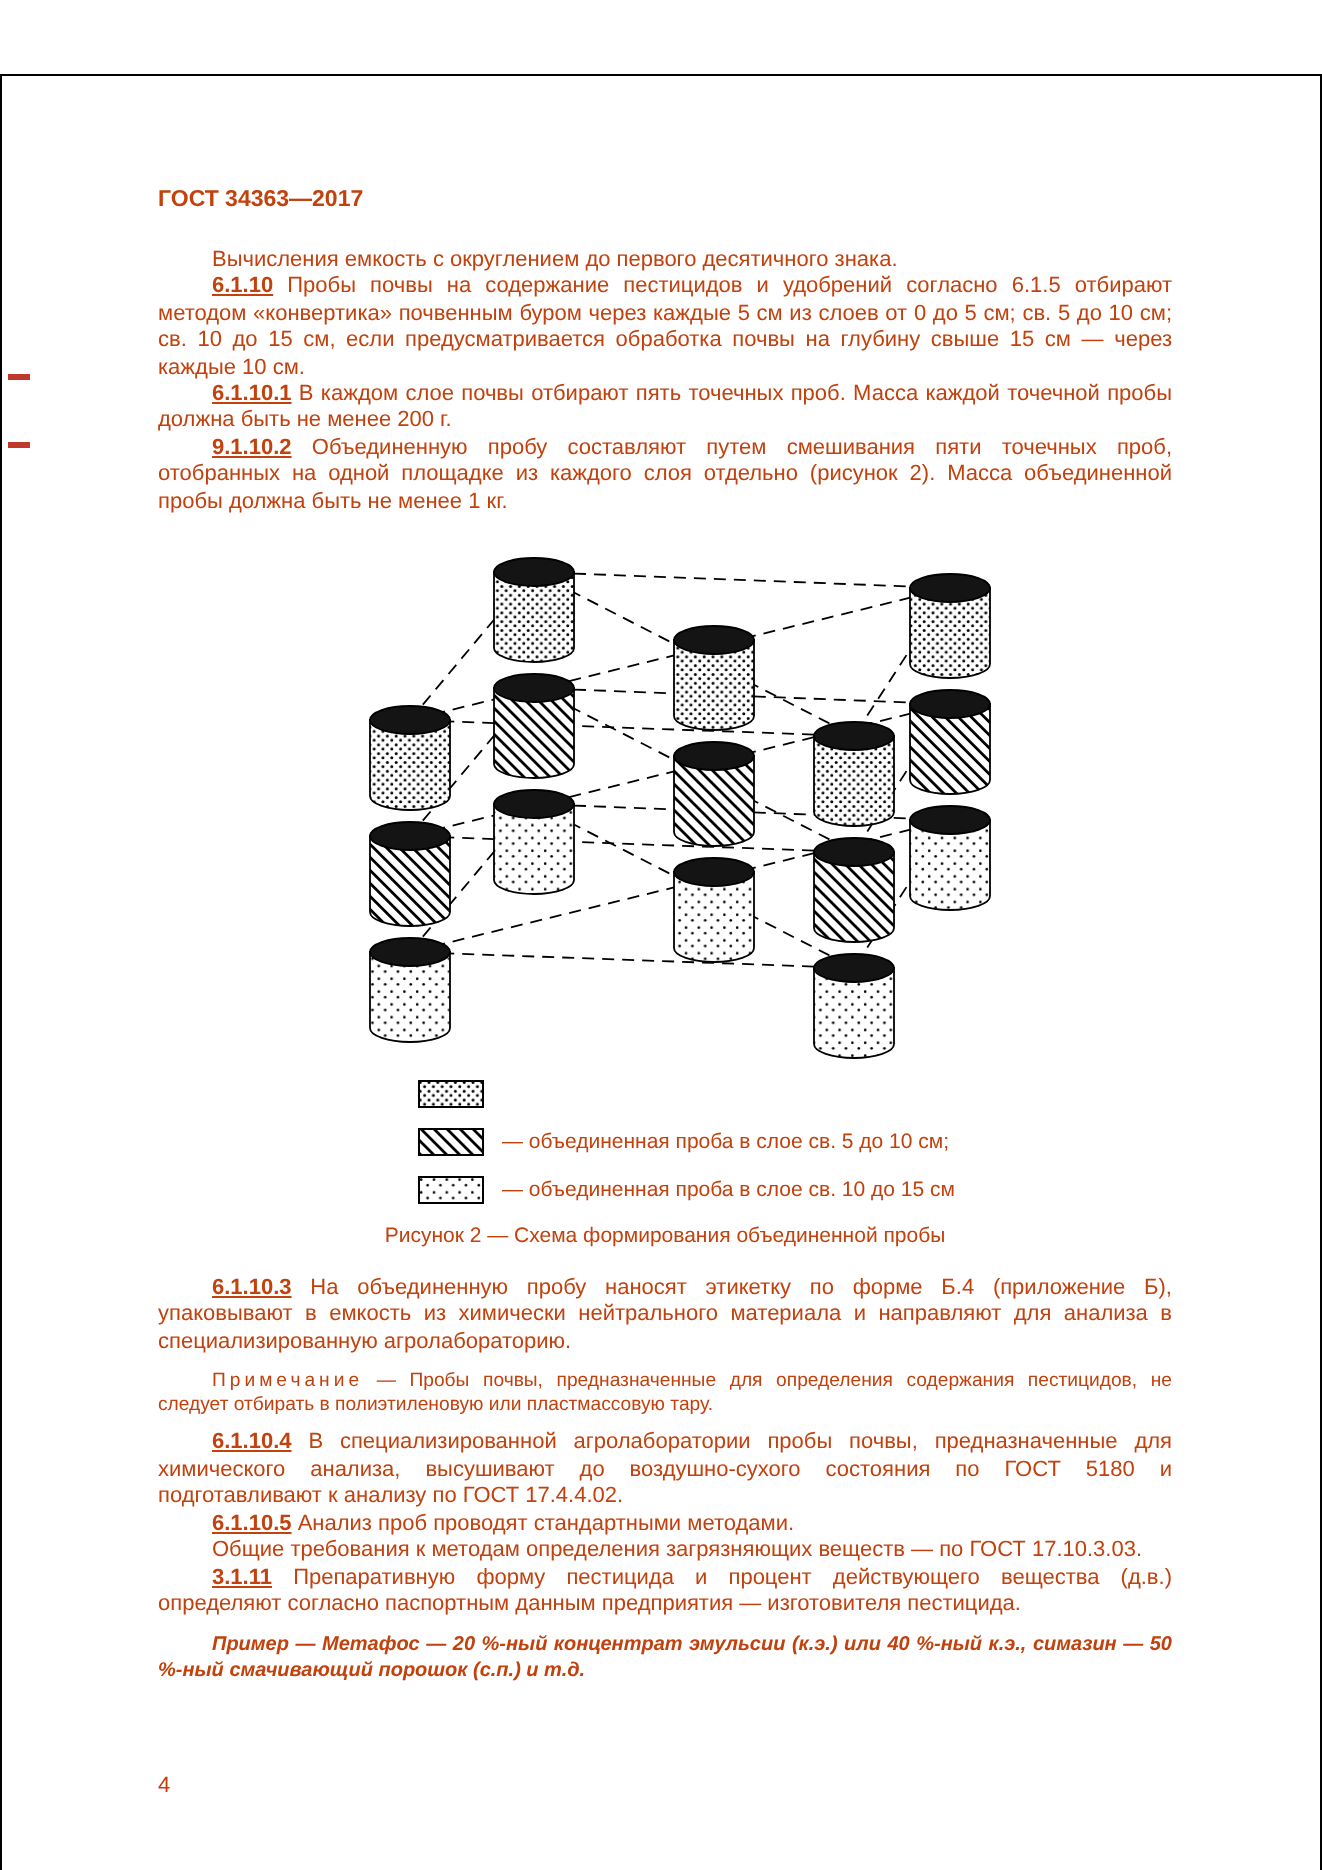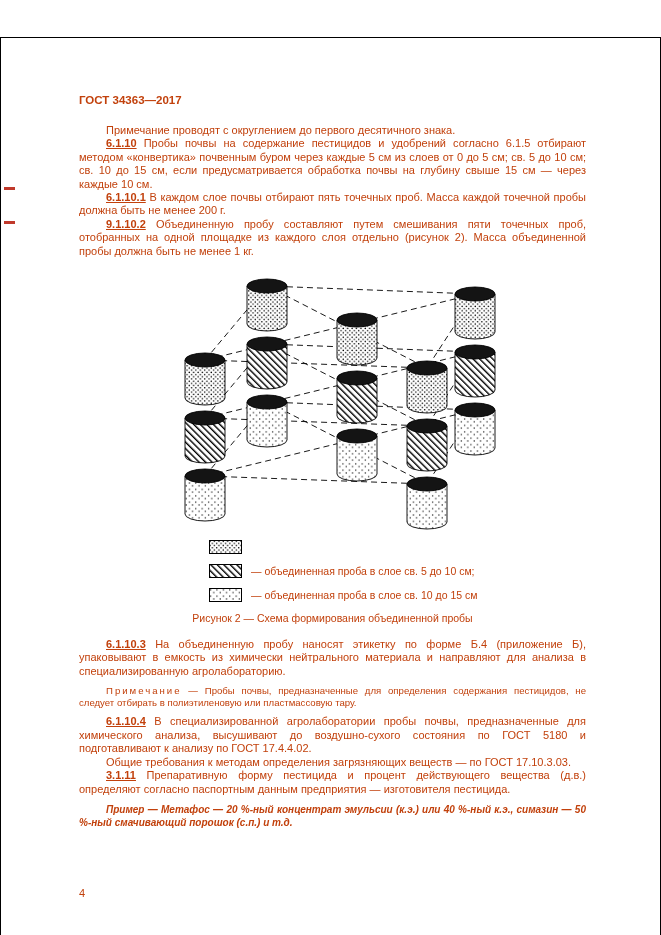--- a/index.html
+++ b/index.html
@@ -90,21 +90,21 @@
 
 <div class="page">
 
   <div class="margin-mark mark-1" style="background: rgb(192, 57, 43);"></div>
   <div class="margin-mark mark-2" style="background: rgb(192, 57, 43);"></div>
 
   <div class="content">
 
     <div class="doc-header">ГОСТ 34363—2017</div>
 
-    <p class="para"><span>Примечание проводят с округлением до первого десятичного знака.</span></p>
+    <p class="para"><span>Вычисления емкость с округлением до первого десятичного знака.</span></p>
 
     <p class="para"><span class="pnum">6.1.10</span> <span>Пробы почвы на содержание пестицидов и удобрений согласно 6.1.5 отбирают методом «конвертика» почвенным буром через каждые 5 см из слоев от 0 до 5 см; св. 5 до 10 см; св. 10 до 15 см, если предусматривается обработка почвы на глубину свыше 15 см — через каждые 10 см.</span></p>
 
     <p class="para"><span class="pnum">6.1.10.1</span> <span>В каждом слое почвы отбирают пять точечных проб. Масса каждой точечной пробы должна быть не менее 200 г.</span></p>
 
     <p class="para"><span class="pnum">9.1.10.2</span> <span>Объединенную пробу составляют путем смешивания пяти точечных проб, отобранных на одной площадке из каждого слоя отдельно (рисунок 2). Масса объединенной пробы должна быть не менее 1 кг.</span></p>
 
     <div class="figure-block">
       <div id="fig-canvas" class="fig-canvas"><svg viewBox="0 0 345 262" width="345" height="262" role="img">
             <defs>
@@ -215,20 +215,21 @@
 
       <div class="caption">Рисунок 2 — Схема формирования объединенной пробы</div>
     </div>
 
     <p class="para after-figure"><span class="pnum">6.1.10.3</span> <span>На объединенную пробу наносят этикетку по форме Б.4 (приложение Б), упаковывают в емкость из химически нейтрального материала и направляют для анализа в специализированную агролабораторию.</span></p>
 
     <p class="note"><span class="note-label">Примечание</span> <span>— Пробы почвы, предназначенные для определения содержания пестицидов, не следует отбирать в полиэтиленовую или пластмассовую тару.</span></p>
 
     <p class="para"><span class="pnum">6.1.10.4</span> <span>В специализированной агролаборатории пробы почвы, предназначенные для химического анализа, высушивают до воздушно-сухого состояния по ГОСТ 5180 и подготавливают к анализу по ГОСТ 17.4.4.02.</span></p>
 
+    <p class="para"><span class="pnum">6.1.10.5</span> <span>Анализ проб проводят стандартными методами.</span></p>
 
     <p class="para"><span>Общие требования к методам определения загрязняющих веществ — по ГОСТ 17.10.3.03.</span></p>
 
     <p class="para"><span class="pnum">3.1.11</span> <span>Препаративную форму пестицида и процент действующего вещества (д.в.) определяют согласно паспортным данным предприятия — изготовителя пестицида.</span></p>
 
     <p class="example">Пример — Метафос — 20 %-ный концентрат эмульсии (к.э.) или 40 %-ный к.э., симазин — 50 %-ный смачивающий порошок (с.п.) и т.д.</p>
 
   </div>
 
   <div class="page-number">4</div>

